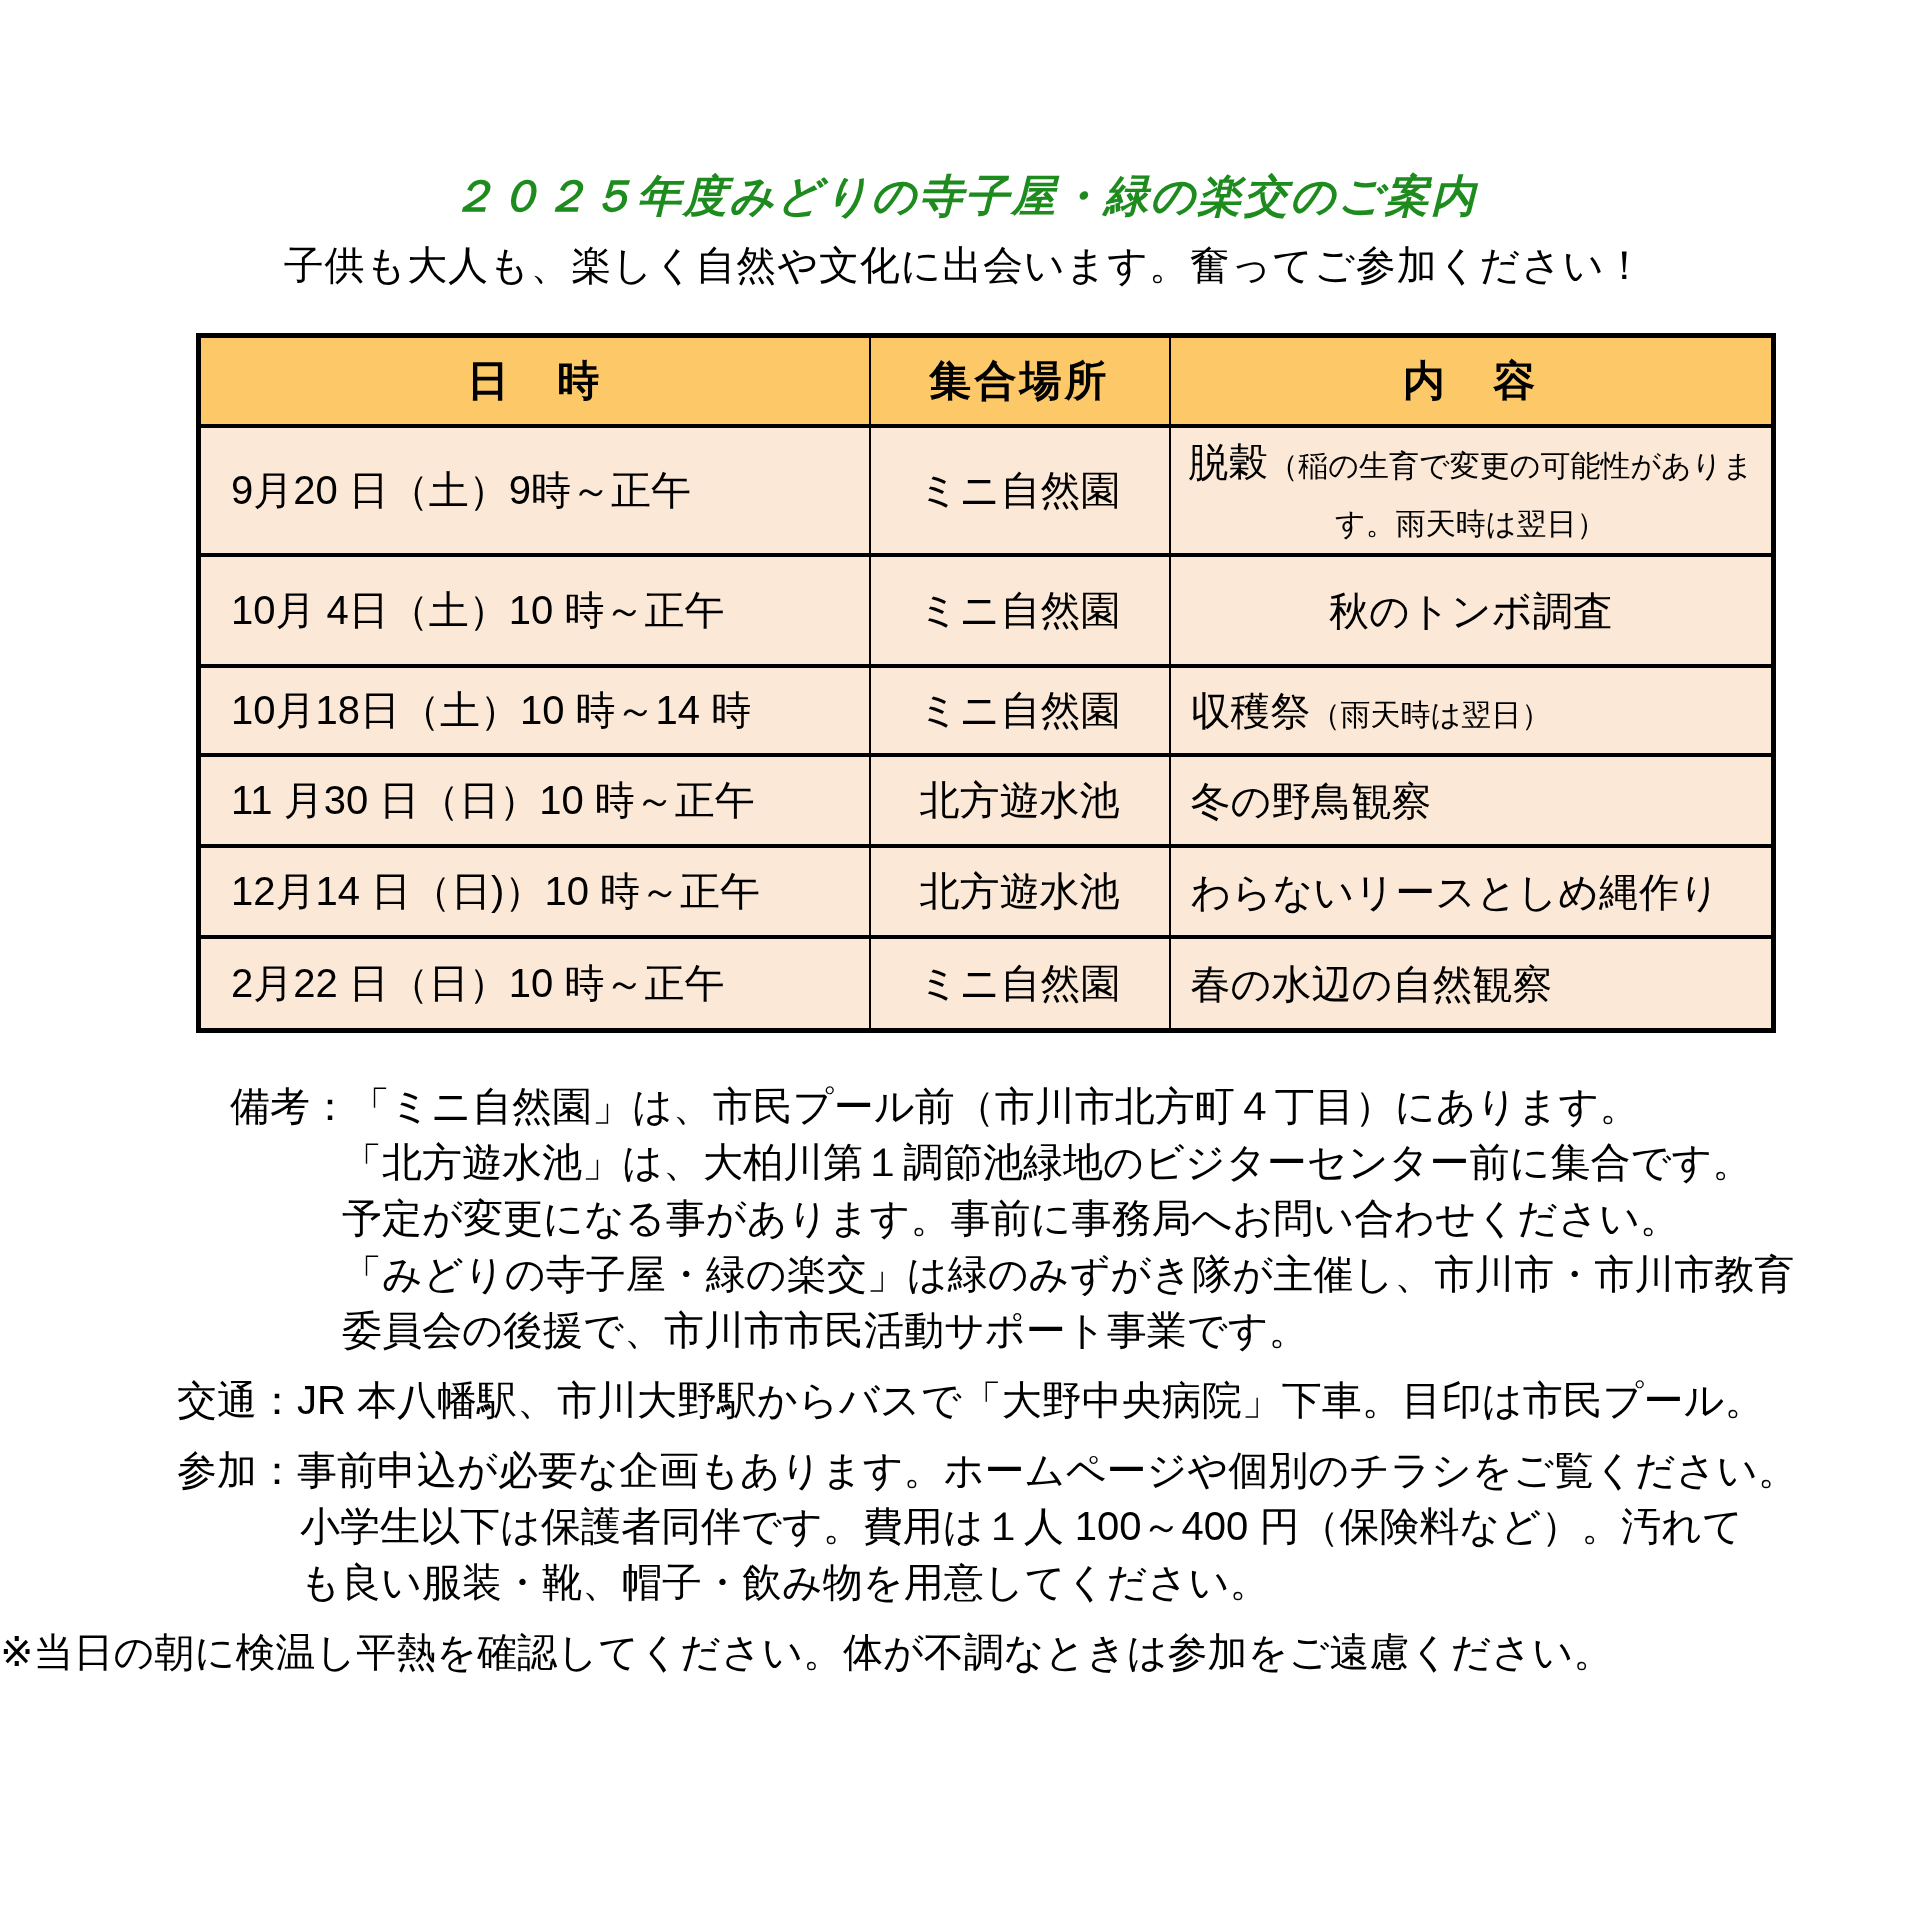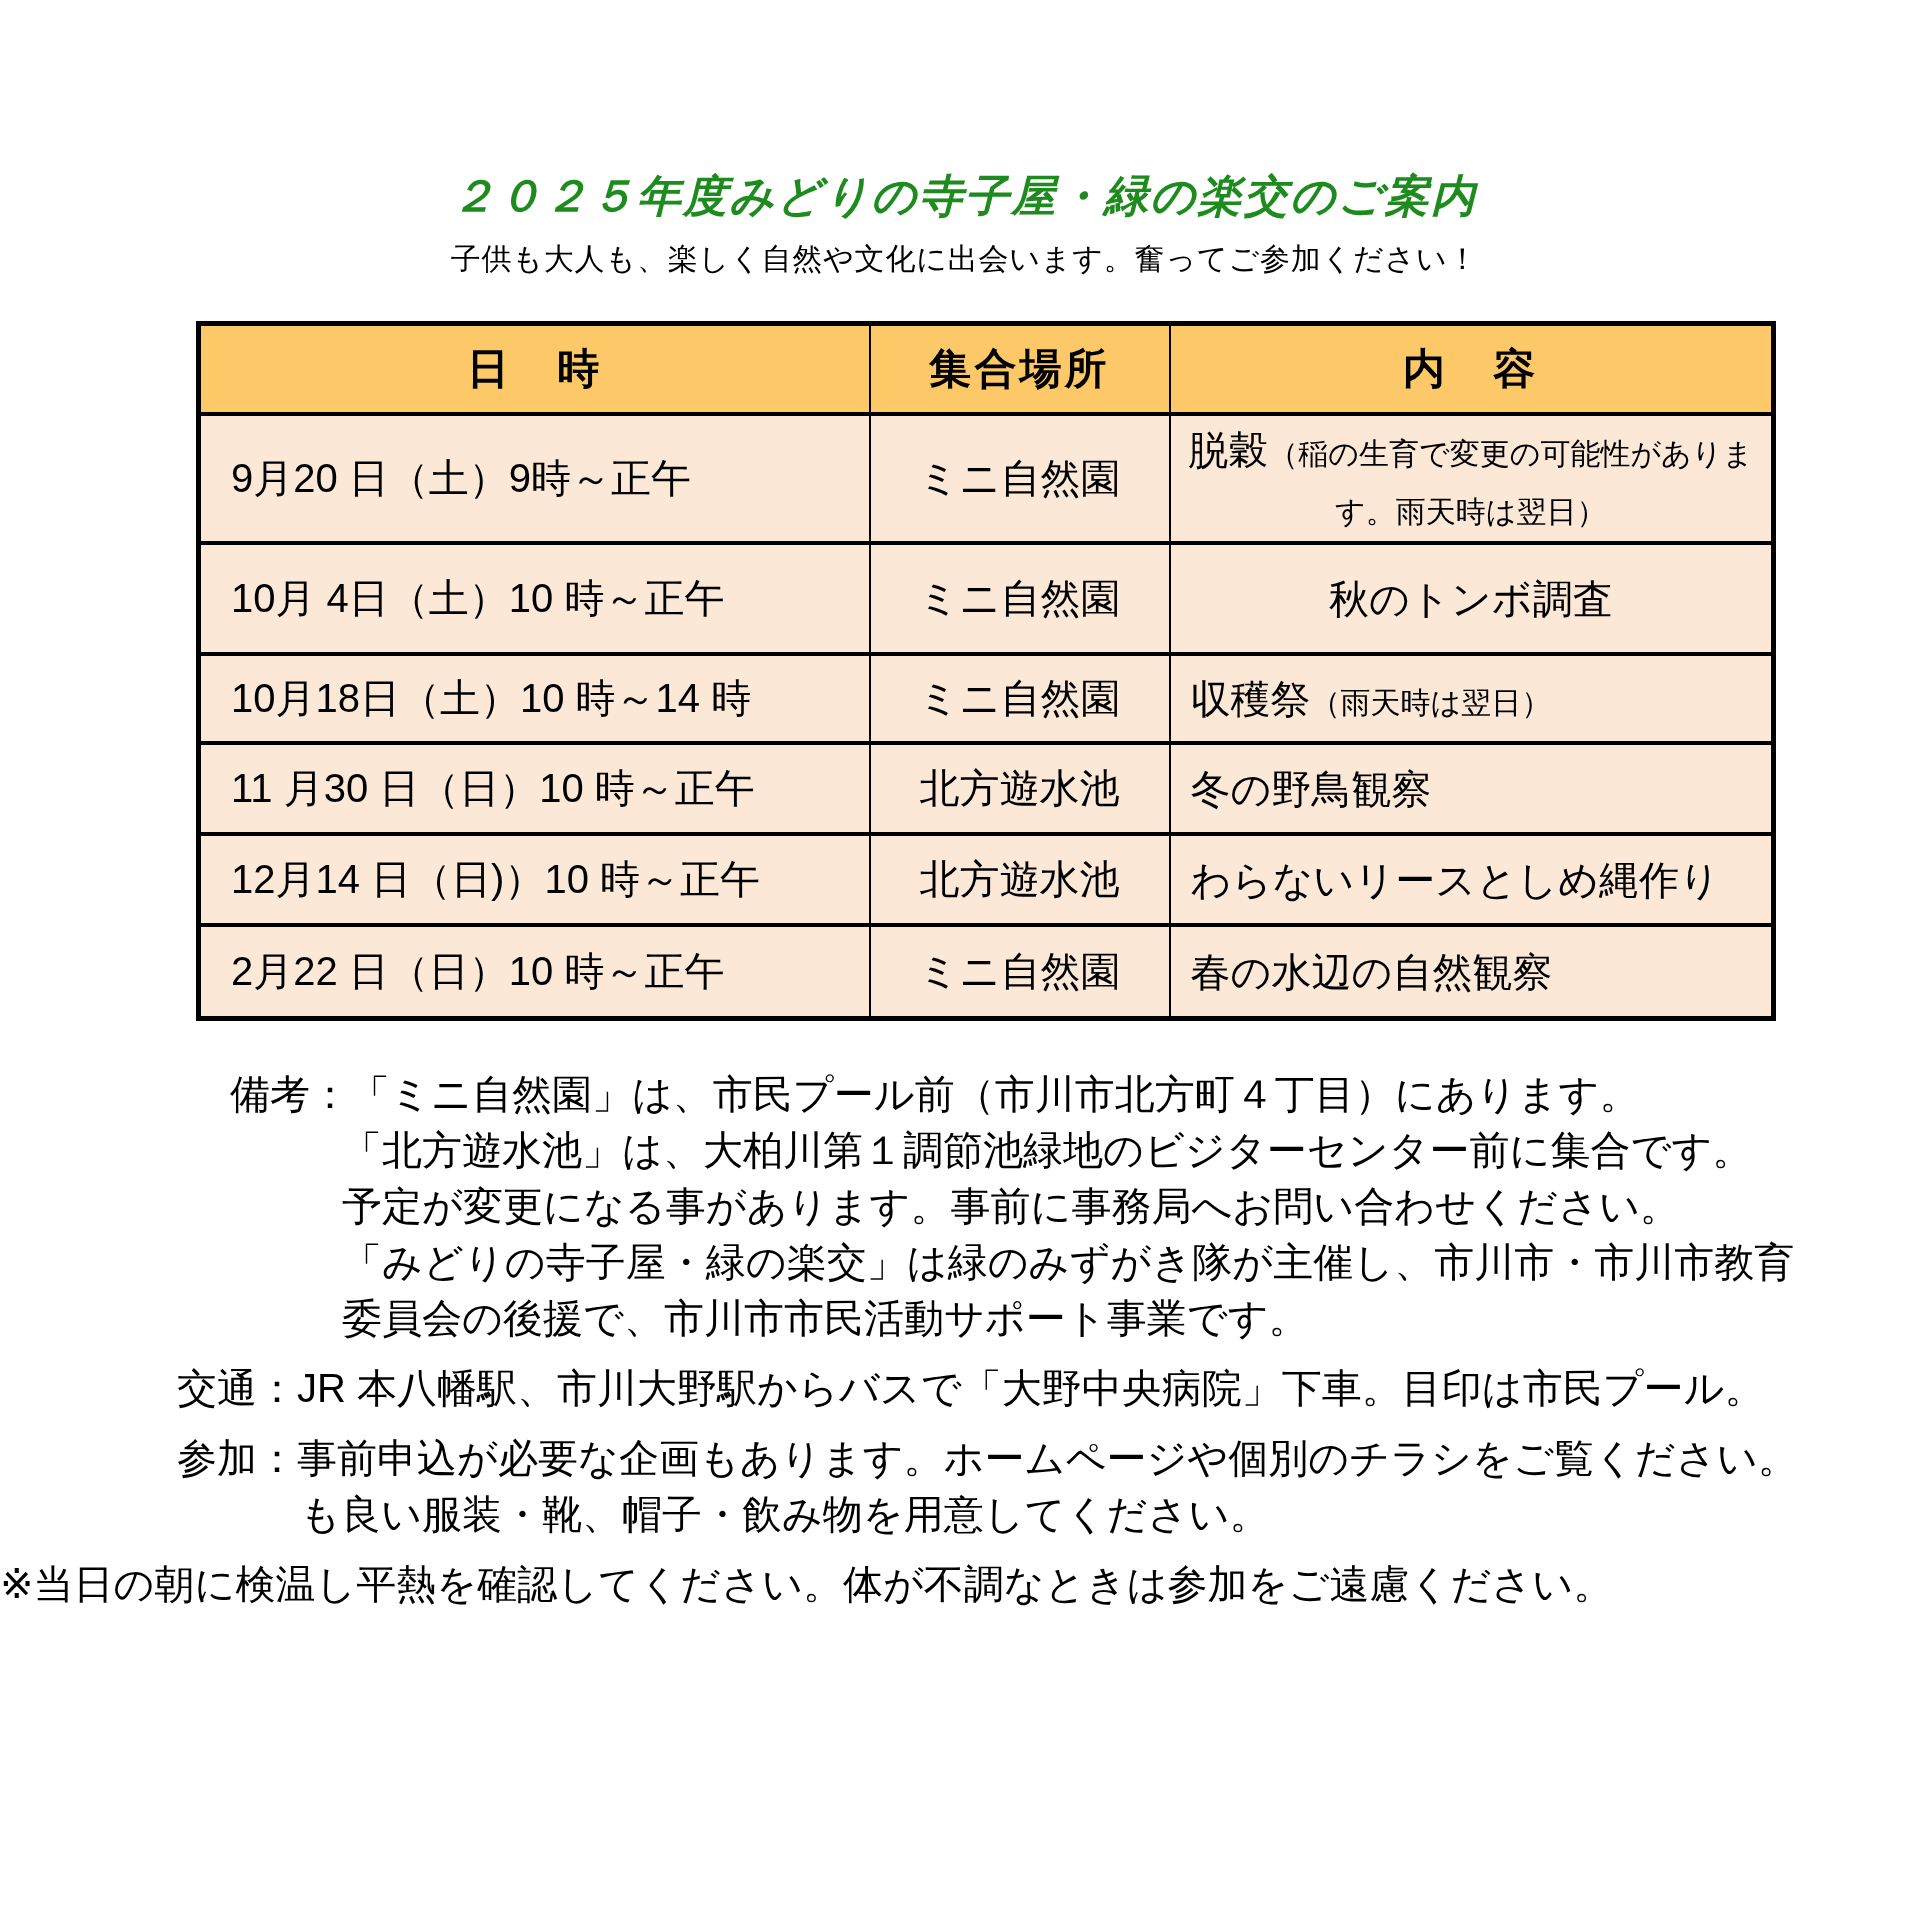--- a/index.html
+++ b/index.html
@@ -20,21 +20,21 @@
     font-weight: bold;
     font-style: italic;
     letter-spacing: 2.3px;
     white-space: nowrap;
     color: var(--title-green, #1E8B1E);
   }
 
   .subtitle {
     margin: 18.7px 31px 0;
     text-align: center;
-    font-size: 30px;
+    font-size: 40px;
     line-height: 1.2;
     letter-spacing: 0.8px;
     white-space: nowrap;
     color: #000;
   }
 
   table.schedule {
     margin: 44px 0 0 196px;
     width: 1575px;
     table-layout: fixed;
@@ -148,18 +148,19 @@
   </table>
 
   <div class="notes">
       <div class="note-line n-bikou">備考：「ミニ自然園」は、市民プール前（市川市北方町４丁目）にあります。</div>
       <div class="note-line n-cont">「北方遊水池」は、大柏川第１調節池緑地のビジターセンター前に集合です。</div>
       <div class="note-line n-cont">予定が変更になる事があります。事前に事務局へお問い合わせください。</div>
       <div class="note-line n-cont">「みどりの寺子屋・緑の楽交」は緑のみずがき隊が主催し、市川市・市川市教育</div>
       <div class="note-line n-cont">委員会の後援で、市川市市民活動サポート事業です。</div>
       <div class="note-line n-label2 gap">交通：JR 本八幡駅、市川大野駅からバスで「大野中央病院」下車。目印は市民プール。</div>
       <div class="note-line n-label2 gap">参加：事前申込が必要な企画もあります。ホームページや個別のチラシをご覧ください。</div>
+      <div class="note-line n-cont2">小学生以下は保護者同伴です。費用は１人 100～400 円（保険料など）。汚れて</div>
       <div class="note-line n-cont2">も良い服装・靴、帽子・飲み物を用意してください。</div>
       <div class="note-line n-caution gap">※当日の朝に検温し平熱を確認してください。体が不調なときは参加をご遠慮ください。</div>
     </div>
 
 </div>
 
 
 </body></html>

